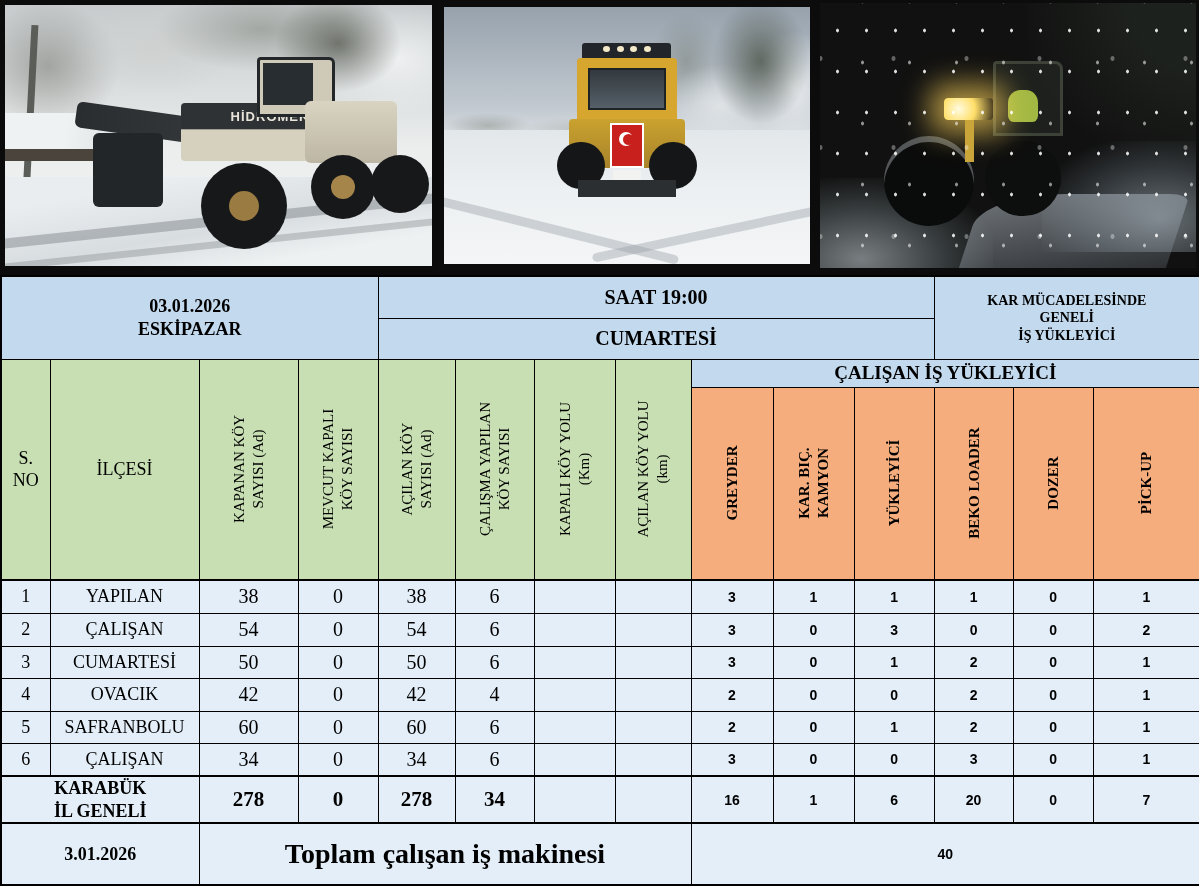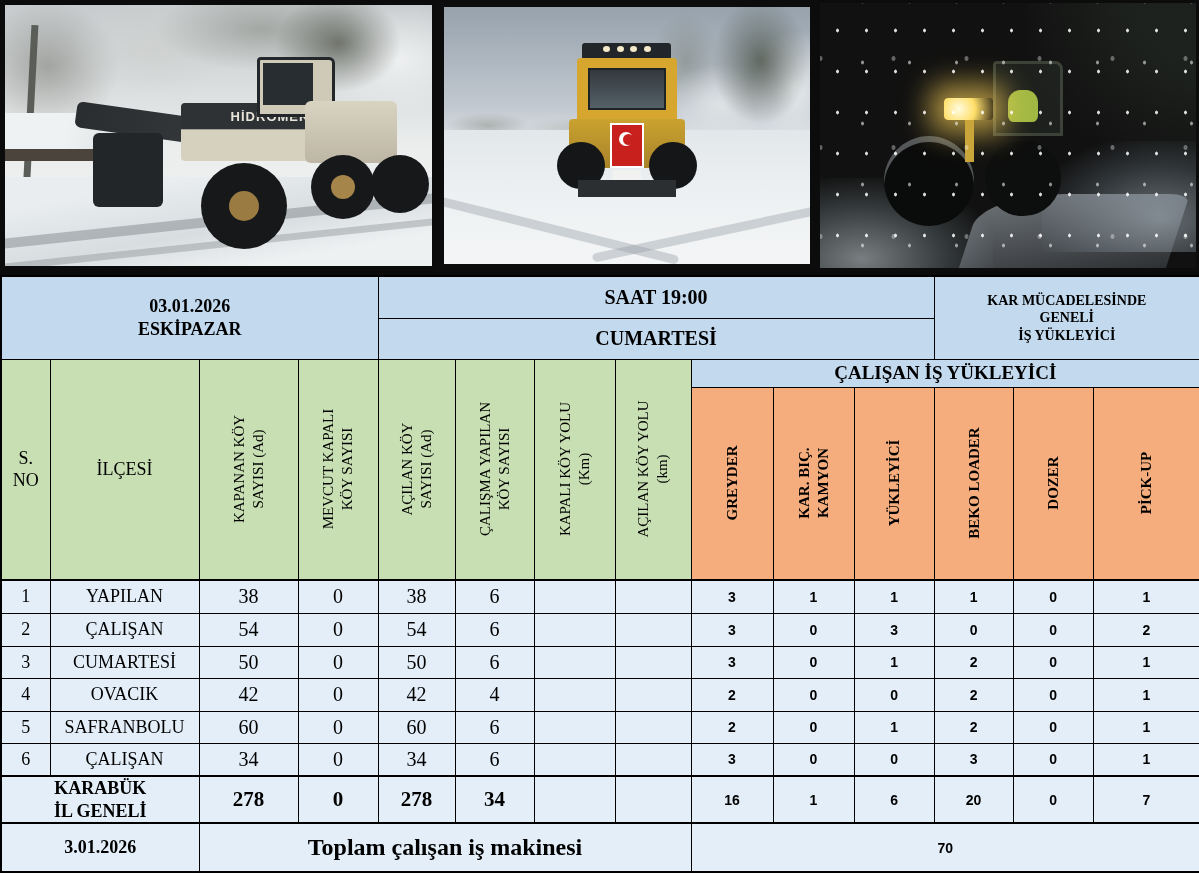--- a/index.html
+++ b/index.html
@@ -99,21 +99,21 @@
   .fs21{font-size:21px;font-weight:bold;}
   .fs14{font-size:14px;}
   .sans{font-family:"Liberation Sans",sans-serif;font-weight:bold;font-size:14px;}
   .blk{display:block;line-height:1.25;}
   td.v{position:relative;}
   td.v .rot{position:absolute;left:50%;top:50%;transform:translate(-50%,-50%) rotate(-90deg);text-align:center;line-height:1.18;}
   .rot-g{width:212px;font-size:15px;}
   .rot-o{width:182px;font-size:15px;font-weight:bold;}
   .thickt td{border-top-width:2px;}
   .machhdr{font-size:19px;font-weight:bold;}
-  .footlabel{font-size:24px;font-weight:bold;}
+  .footlabel{font-size:28px;font-weight:bold;}
 </style>
 </head>
 <body>
 
 <div class="canvas">
 
   <div class="photos">
     <div class="photo p1">
       <div class="art p1-trees"></div>
       <div class="art p1-pole"></div>
@@ -410,20 +410,20 @@
       <td class="rowbg"></td>
       <td class="rowbg"></td>
       <td class="rowbg sans">16</td>
       <td class="rowbg sans">1</td>
       <td class="rowbg sans">6</td>
       <td class="rowbg sans">20</td>
       <td class="rowbg sans">0</td>
       <td class="rowbg sans">7</td>
     </tr>
 
-    <tr class="thickt" style="height:49px">
+    <tr class="thickt" style="height:62px">
       <td colspan="2" class="rowbg bold fs15">3.01.2026</td>
       <td colspan="6" class="rowbg footlabel">Toplam çalışan iş makinesi</td>
-      <td colspan="6" class="rowbg sans">70</td>
+      <td colspan="6" class="rowbg sans">40</td>
     </tr>
   </tbody>
     </table>
 </div>
 
 </body></html>

